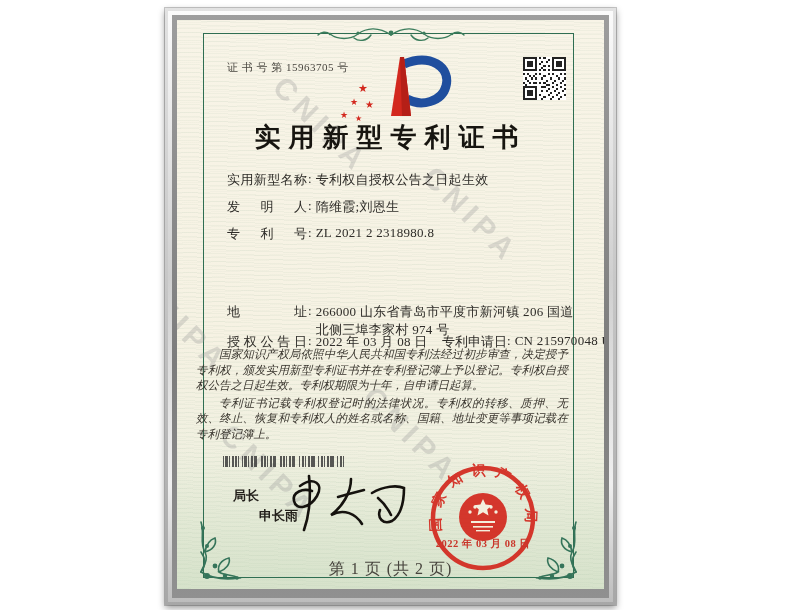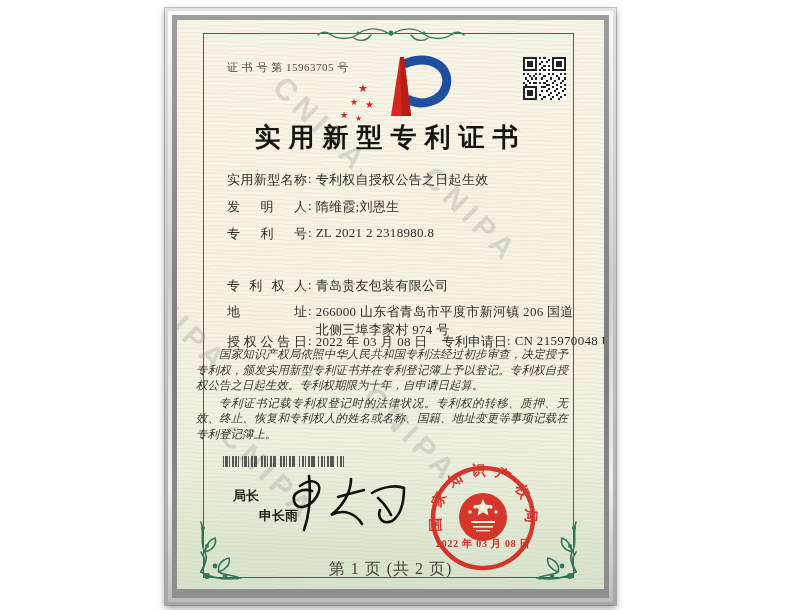--- a/index.html
+++ b/index.html
@@ -184,23 +184,20 @@
         <div class="title">实用新型专利证书</div>
 
         <div class="row" style="top:151px">
           <span class="flabel">实用新型名称</span><span class="fcolon">:</span><span class="fvalue">专利权自授权公告之日起生效</span>
         </div>
         <div class="row" style="top:178px">
           <span class="flabel">发明人</span><span class="fcolon">:</span><span class="fvalue">隋维霞;刘恩生</span>
         </div>
         <div class="row" style="top:205px">
           <span class="flabel">专利号</span><span class="fcolon">:</span><span class="fvalue">ZL 2021 2 2318980.8</span>
-        </div>
-        <div class="row" style="top:257px">
-          <span class="flabel">专利权人</span><span class="fcolon">:</span><span class="fvalue">青岛贵友包装有限公司</span>
         </div>
         <div class="row" style="top:283px">
           <span class="flabel">地址</span><span class="fcolon">:</span><span class="fvalue wrap">266000 山东省青岛市平度市新河镇 206 国道北侧三埠李家村 974 号</span>
         </div>
         <div class="row" style="top:313px">
           <span class="flabel">授权公告日</span><span class="fcolon">:</span><span class="fvalue">2022 年 03 月 08 日</span>
           <span class="pair2">
             <span class="flabel">专利申请日</span><span class="fcolon">:</span><span class="fvalue">CN 215970048 U</span>
           </span>
         </div>

